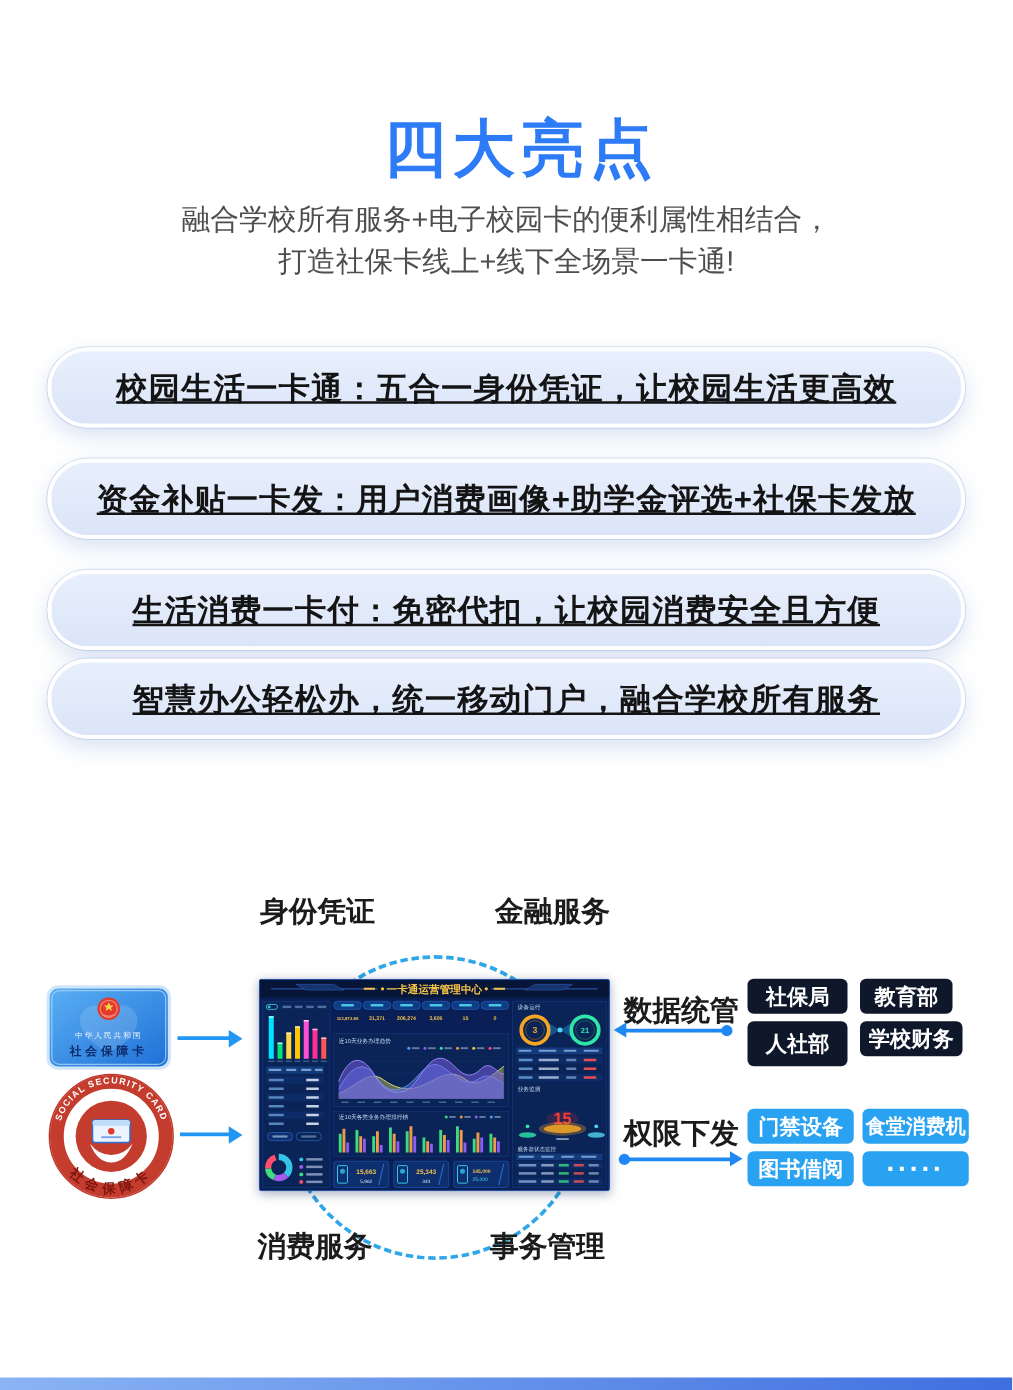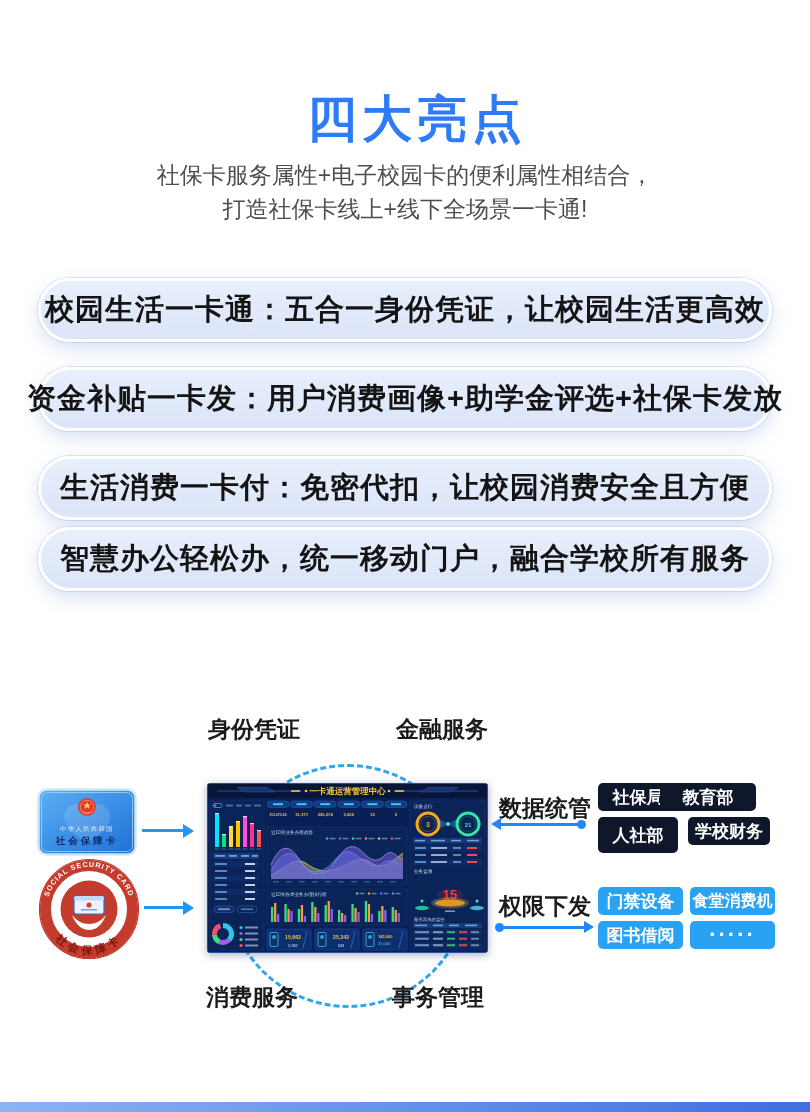--- a/index.html
+++ b/index.html
@@ -2,21 +2,21 @@
 <html><head>
 <meta charset="utf-8">
 <style>
   html,body{margin:0;padding:0;background:#ffffff;font-family:"Liberation Sans","DejaVu Sans",sans-serif;}
   .page{position:relative;width:810px;height:1112px;margin:0 auto;background:#ffffff;overflow:hidden;}
   .title{position:absolute;left:0;top:74px;width:100%;text-align:center;font-size:50px;font-weight:900;color:#2E7BF7;letter-spacing:5px;margin:12px;}
   .subtitle{position:absolute;left:0;top:158px;width:100%;text-align:center;font-size:23px;line-height:34px;color:#4E4E4E;font-weight:500;margin:0;}
   .pill{position:absolute;left:38px;width:734px;height:64px;border-radius:36px;background:linear-gradient(180deg,#E8EFFC,#DBE5F8);
         border:3px solid #ffffff;box-sizing:border-box;display:flex;align-items:center;justify-content:center;
         box-shadow:0 7px 18px rgba(120,150,210,.28),0 0 0 1px rgba(190,205,235,.55);}
-  .pill span{font-size:29px;font-weight:700;color:#141414;letter-spacing:1px;white-space:nowrap;}
+  .pill span{font-size:25px;font-weight:700;color:#141414;letter-spacing:1px;white-space:nowrap;text-decoration:underline;}
   .diagram{position:absolute;inset:0;}
   .dashed-circle{position:absolute;left:226px;top:764px;width:244px;height:244px;border:3px dashed #2EA7E8;border-radius:50%;box-sizing:border-box;}
   .dlabel{position:absolute;font-size:23px;font-weight:700;color:#1B1B1B;white-space:nowrap;}
   .centered{width:96px;text-align:center;}
   .sscard{position:absolute;left:37px;top:788px;width:100px;height:68px;}
   .sseal{position:absolute;left:38px;top:858px;width:102px;height:102px;}
   .dash{position:absolute;left:207px;top:783px;width:281px;height:170px;box-shadow:0 2px 8px rgba(10,30,80,.35);}
   .dash text{font-family:inherit;}
   .arrow{position:absolute;height:3px;background:#2196F3;}
   .arrow:after{content:"";position:absolute;right:-10px;top:-5.5px;border-left:11px solid #2196F3;border-top:7px solid transparent;border-bottom:7px solid transparent;}
@@ -32,21 +32,21 @@
   .chip.dots{font-size:22px;letter-spacing:2px;}
   .bottom-strip{position:absolute;left:0;top:1102px;width:100%;height:10px;background:linear-gradient(90deg,#8AB4F4,#3E6FE0);}
 </style>
 </head>
 <body>
 
 <div class="page">
 
   <h1 class="title">四大亮点</h1>
 
-  <p class="subtitle"><span>社保卡服务属性+电子校园卡的便利属性相结合，</span><br><span>打造社保卡线上+线下全场景一卡通!</span></p>
+  <p class="subtitle"><span>融合学校所有服务+电子校园卡的便利属性相结合，</span><br><span>打造社保卡线上+线下全场景一卡通!</span></p>
 
   <div class="pill" style="top:278px">
       <span>校园生活一卡通：五合一身份凭证，让校园生活更高效</span>
     </div>
   <div class="pill" style="top:367px">
       <span>资金补贴一卡发：用户消费画像+助学金评选+社保卡发放</span>
     </div>
   <div class="pill" style="top:456px">
       <span>生活消费一卡付：免密代扣，让校园消费安全且方便</span>
     </div>
@@ -387,21 +387,21 @@
           <rect x="252" y="161.2" width="8" height="2" fill="#FF5252" opacity="0.8"></rect>
           <rect x="264" y="161.2" width="8" height="2" fill="#D8E6F8" opacity="0.5"></rect>
       </g>
     </svg>
 
     <div class="dlabel centered" style="left:497px;top:793px">数据统管</div>
     <div class="flow left" style="left:500px;top:823px;width:84px">
         <span class="dot"></span>
       </div>
     <div class="chip cyan" style="left:598px;top:783px;width:80px;height:28px">社保局</div>
-    <div class="chip cyan" style="left:660px;top:783px;width:96px;height:28px">教育部</div>
+    <div class="chip cyan" style="left:688px;top:783px;width:74px;height:28px">教育部</div>
     <div class="chip cyan" style="left:598px;top:817px;width:80px;height:36px">人社部</div>
     <div class="chip cyan" style="left:688px;top:817px;width:82px;height:28px">学校财务</div>
 
     <div class="dlabel centered" style="left:497px;top:891px">权限下发</div>
     <div class="flow right" style="left:497px;top:926px;width:88px">
         <span class="dot"></span>
       </div>
     <div class="chip blue" style="left:598px;top:887px;width:85px;height:28px">门禁设备</div>
     <div class="chip blue" style="left:690px;top:887px;width:85px;height:28px;font-size:16px">食堂消费机</div>
     <div class="chip blue" style="left:598px;top:921px;width:85px;height:28px">图书借阅</div>

